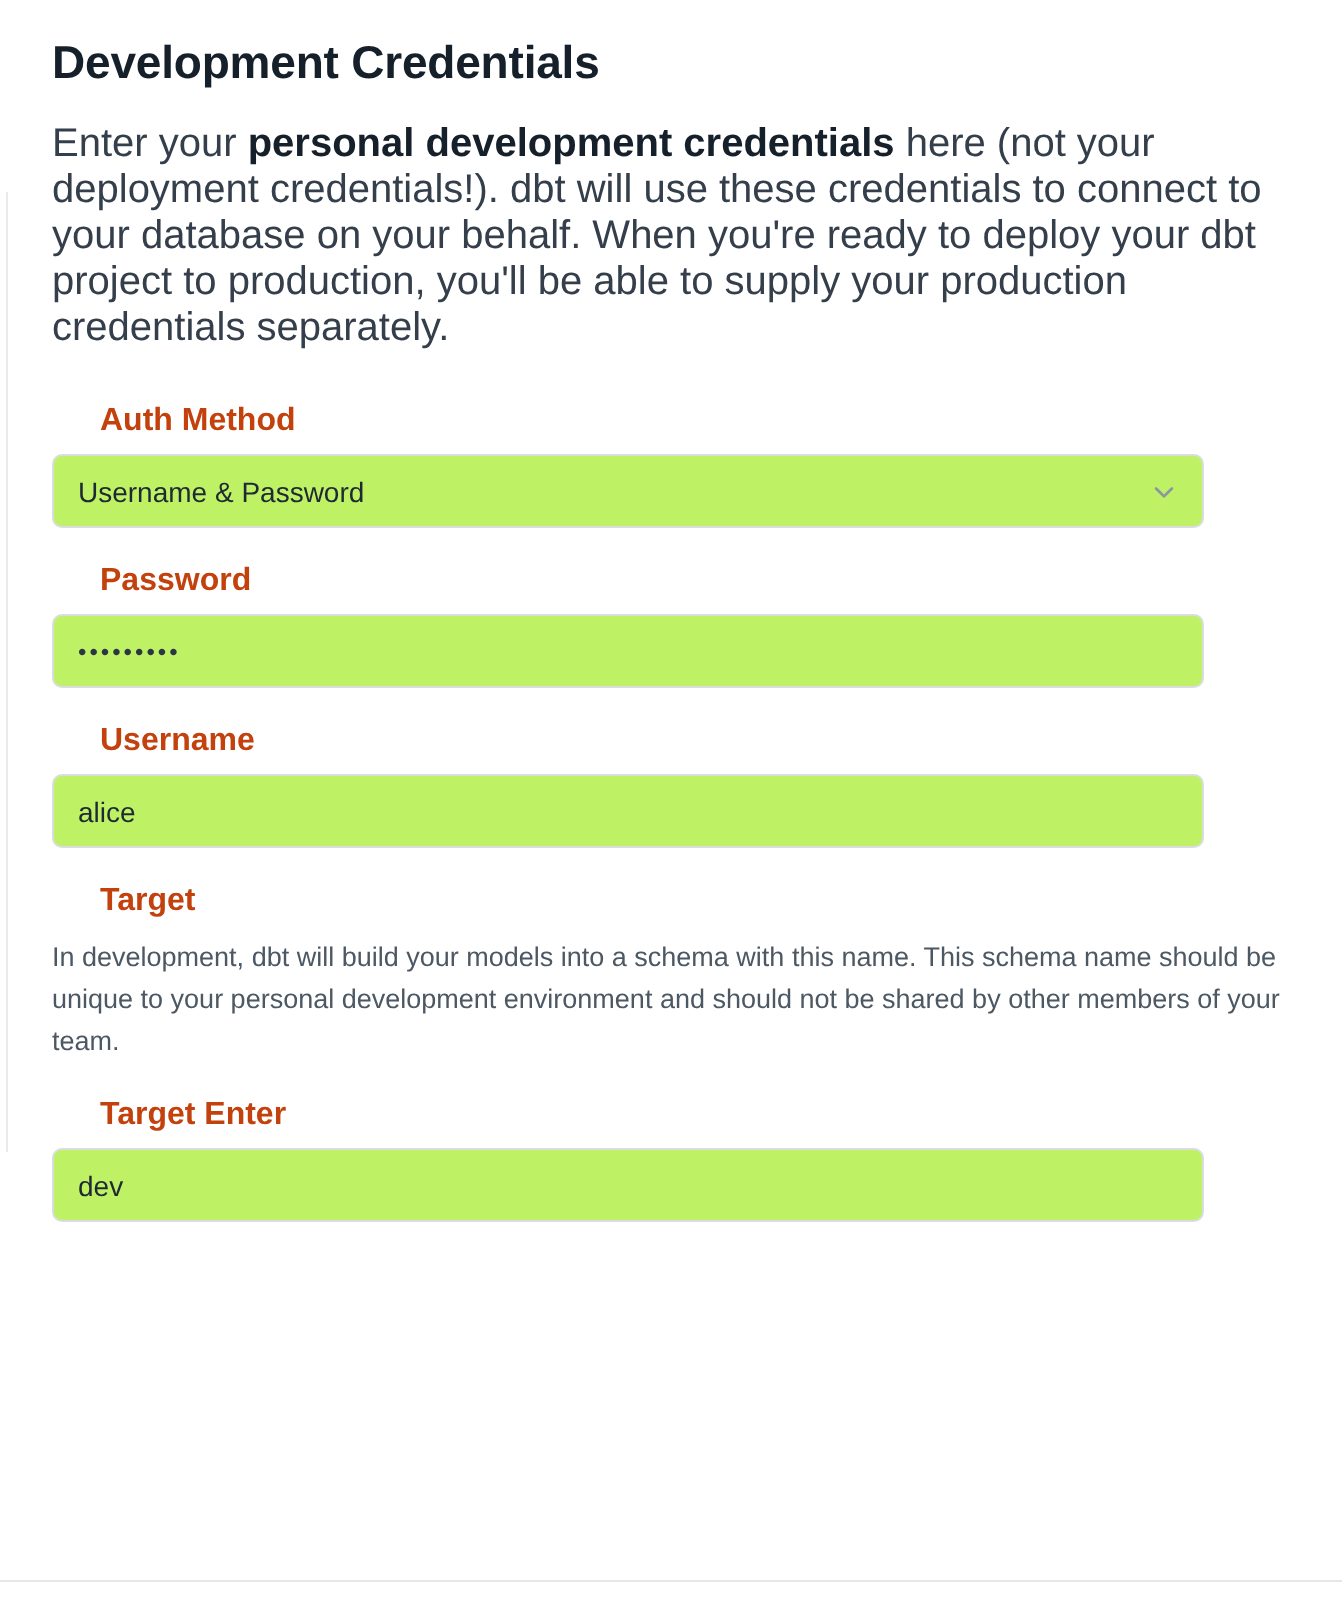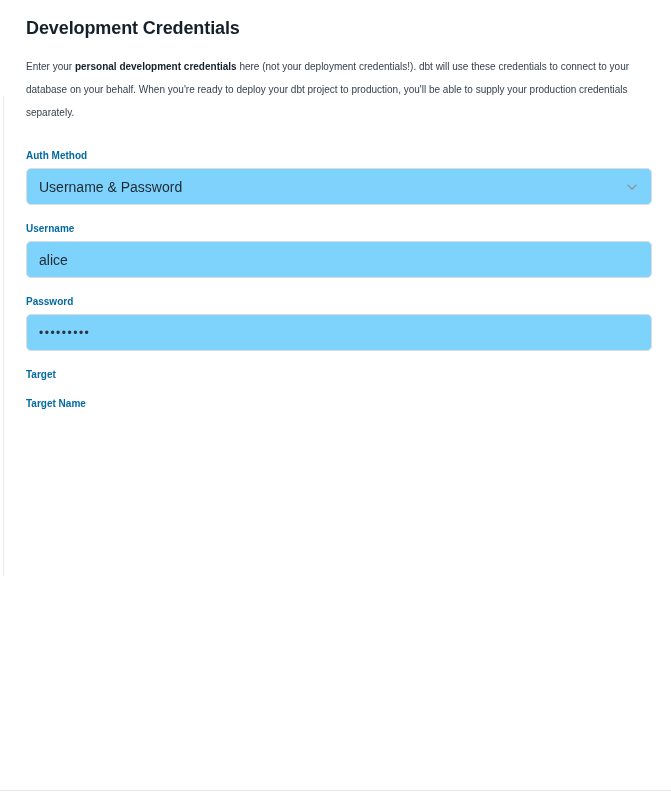--- a/index.html
+++ b/index.html
@@ -34,55 +34,56 @@
   }
   .bottom-rule {
     position: absolute;
     left: 0;
     right: 0;
     bottom: 12px;
     height: 1px;
     background: #e6e7e9;
   }
   h1.section-title {
-    font-size: 18px;
+    font-size: 23px;
     font-weight: bold;
     color: #16202b;
     margin: 0 0 16px 0;
     letter-spacing: -0.1px;
   }
   p.intro {
-    font-size: 10px;
+    font-size: 20px;
     line-height: 23px;
     color: #343f4b;
     margin: 0 0 26px 0;
     max-width: 630px;
   }
   p.intro b {
     font-weight: bold;
     color: #16202b;
   }
   .field {
     margin-bottom: 18px;
   }
   .field-label {
     display: block;
-    font-size: 10px;
+    font-size: 16px;
     font-weight: bold;
-    color: #0369a1;
+    color: #c2410c;
     margin-bottom: 7px;
+    margin-left: 24px;
   }
   .control {
     position: relative;
     box-sizing: border-box;
-    width: 626px;
+    width: 576px;
     height: 37px;
     border: 1px solid #d9dde2;
     border-radius: 5px;
-    background: #7dd3fc;
+    background: #bef264;
     display: flex;
     align-items: center;
     padding: 0 12px;
     font-size: 14px;
     color: #1f2933;
   }
   .control.select {
     cursor: pointer;
   }
   .control .value {
@@ -162,36 +163,40 @@
       <span class="value">Username &amp; Password</span>
       <span class="chevron">
         <svg viewBox="0 0 16 16" width="14" height="14" fill="none" stroke="currentColor" stroke-width="1.6" stroke-linecap="round" stroke-linejoin="round">
             <path d="M3.5 6 L8 10.5 L12.5 6"></path>
           </svg>
       </span>
     </div>
   </div>
 
   <div class="field">
+    <label class="field-label">Password</label>
+    <div class="control">
+      <span class="value dots">•••••••••</span>
+    </div>
+  </div>
+
+  <div class="field">
     <label class="field-label">Username</label>
     <div class="control">
       <span class="value">alice</span>
     </div>
   </div>
 
   <div class="field">
-    <label class="field-label">Password</label>
+    <label class="field-label">Target</label>
+    <p class="help">In development, dbt will build your models into a schema with this name. This schema name should be unique to your personal development environment and should not be shared by other members of your team.</p>
+  </div>
+
+  <div class="field">
+    <label class="field-label">Target Enter</label>
     <div class="control">
-      <span class="value dots">•••••••••</span>
-    </div>
-  </div>
-
-  <div class="field">
-    <label class="field-label">Target</label>
-  </div>
-
-  <div class="field">
-    <label class="field-label">Target Name</label>
+      <span class="value">dev</span>
+    </div>
   </div>
 
 
   <div class="bottom-rule"></div>
 </div>
 
 </body></html>

